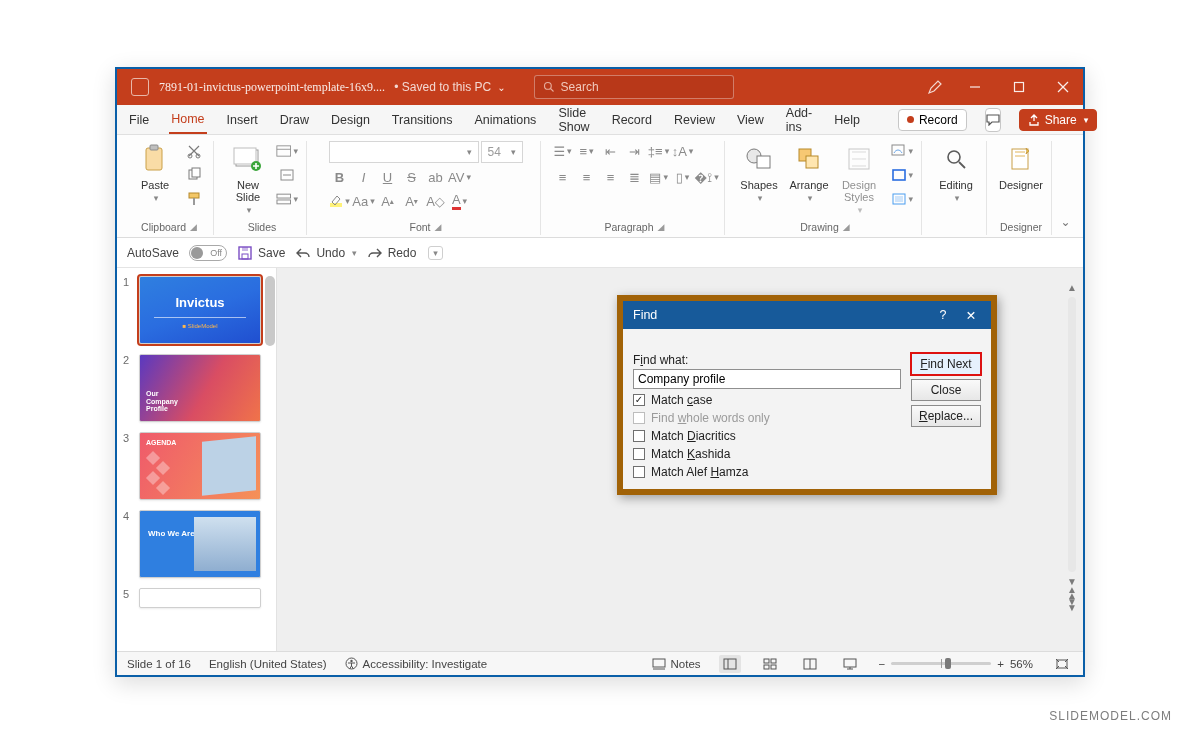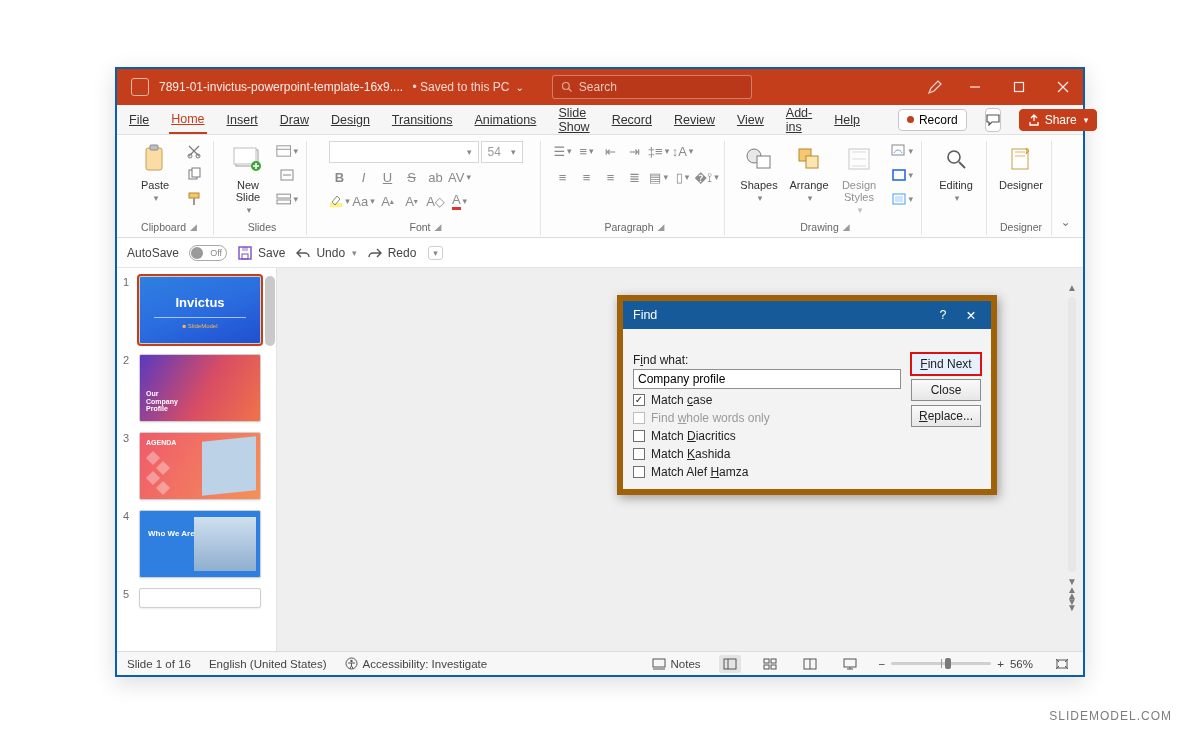--- a/index.html
+++ b/index.html
@@ -1,31 +1,31 @@
 <!DOCTYPE html>
 <html><head>
 <meta charset="utf-8">
 <style>
   * { box-sizing: border-box; margin: 0; padding: 0; font-family: "Segoe UI", Arial, sans-serif; }
   body { background: #fff; width: 1200px; height: 743px; position: relative; }
   .frame { position: absolute; top: 67px; left: 115px; width: 970px; height: 610px; border: 2px solid #0a5fa8; box-shadow: 0 6px 22px rgba(0,0,0,.14); background:#fff; display:flex; flex-direction:column; }
   
   .titlebar { height: 36px; background:#c43e1c; color:#fff; display:flex; align-items:center; font-size:12px; }
   .titlebar .pp-icon { width:18px; height:18px; border:1.5px solid #e8b7a8; border-radius:3px; margin:0 10px 0 14px; position:relative; }
-  .titlebar .filename { opacity:.9; }
+  .titlebar .filename { opacity:.9;font-family:Liberation Serif, serif; }
   .titlebar .saved { opacity:.8; margin-left:6px; }
   .titlebar .chev { margin:0 4px 0 6px; font-size:10px; opacity:.9;}
   .searchbox { margin-left:24px; width:200px; height:24px; background:#b83819; border:1px solid rgba(255,255,255,.35); border-radius:3px; display:flex; align-items:center; color:#f1c9bd; font-size:12px; padding:0 8px; gap:6px;}
   .searchbox svg{opacity:.8}
   .titlebar .right { margin-left:auto; display:flex; align-items:center; gap:4px; }
   .winbtn { width:40px; height:36px; display:flex; align-items:center; justify-content:center; color:#fff; opacity:.9;}
   .pencil { width:32px; height:36px; display:flex; align-items:center; justify-content:center; }
   
   .menurow { height:30px; background:#f6f6f6; border-bottom:1px solid #e0e0e0; display:flex; align-items:center; padding:0 10px; font-size:12.5px; gap:18px;}
-  .menurow .tab { padding:6px 2px; color:#333; cursor:default;text-decoration:underline; }
+  .menurow .tab { padding:6px 2px; color:#333; cursor:default; }
   .menurow .tab.active { color:#c43e1c; border-bottom:2px solid #c43e1c; }
   .menurow .spacer { flex:1; }
   .pill { border:1px solid #c7c7c7; border-radius:4px; padding:3px 8px; font-size:12px; display:flex; align-items:center; gap:5px; background:#fff;}
   .pill.red{ background:#c43e1c; color:#fff; border-color:#c43e1c; }
   .pill .dot{ width:7px;height:7px;border-radius:50%;background:#c43e1c;}
   .iconbtn { width:28px;height:24px;border:1px solid #c7c7c7;border-radius:4px;display:flex;align-items:center;justify-content:center;background:#fff;font-size:12px;}
   
   .ribbon { background:#fdfdfd; border-bottom:1px solid #dcdcdc; display:flex; padding:6px 8px 2px; gap:4px; font-size:11px; color:#555; }
   .group { border-right:1px solid #e5e5e5; padding:0 8px 2px; display:flex; flex-direction:column; align-items:center; gap:2px;}
   .group:last-child{border-right:none;}

